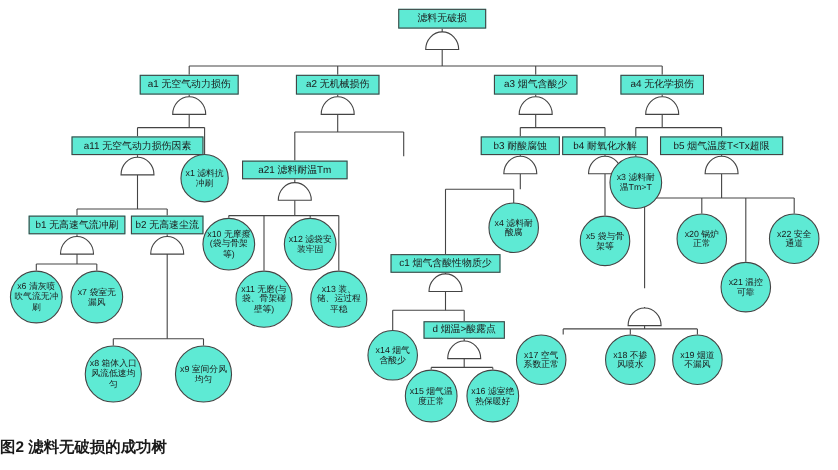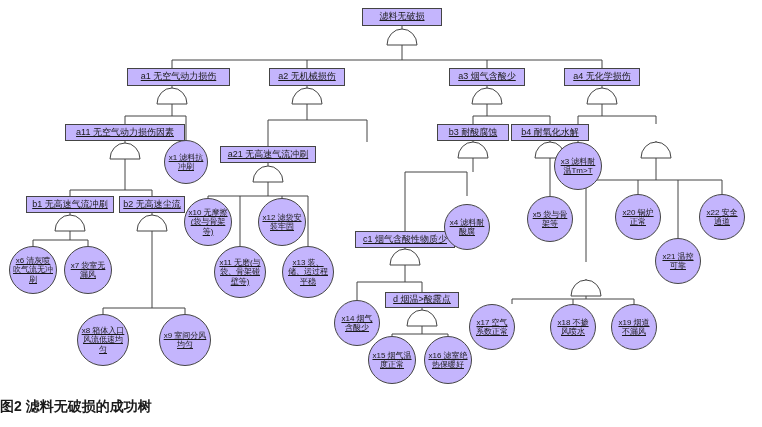--- a/index.html
+++ b/index.html
@@ -8,23 +8,23 @@
     font-family:"Liberation Sans","DejaVu Sans",sans-serif;
     color:#1a1a1a;
   }
   .stage {
     position:relative; width:762px; height:427px;
     background:#ffffff; overflow:hidden;
   }
   svg.wires { position:absolute; left:0; top:0; z-index:1; }
   .node {
     position:absolute; z-index:2;
-    border:1px solid #444444; background:#c4b5fd;
+    border:1px solid #444444; background:#5eead4;
     display:flex; align-items:center; justify-content:center;
-    text-align:center; color:#1a1a1a;text-decoration:underline;
+    text-align:center; color:#1a1a1a;
   }
   .box  { font-size:9px; line-height:1.1; padding:1px 2px; }
   .circle {
     border-radius:50%; font-size:8px; line-height:1.15;
     padding:3px; word-break:break-all;
   }
   .caption {
     position:absolute; left:0; top:398px; width:100%;
     text-align:left; font-weight:bold; font-size:14px; z-index:2;
   }
@@ -144,44 +144,45 @@
       <path d="M458,158 A15,16 0 0 1 488,158 Z"></path>
       <path d="M535,158 A15,16 0 0 1 565,158 Z"></path>
       <path d="M390,265 A15,16 0 0 1 420,265 Z"></path>
       <path d="M407,326 A15,16 0 0 1 437,326 Z"></path>
       <path d="M641,158 A15,16 0 0 1 671,158 Z"></path>
       <path d="M571,296 A15,16 0 0 1 601,296 Z"></path>
     </g>
   </svg>
 
   <div class="node box" style="left:362px;top:8px;width:80px;height:18px">滤料无破损</div>
-  <div class="node box" style="left:127px;top:68px;width:103px;height:18px">a1 无空气动力损伤</div>
+  <div class="node box" style="left:127px;top:68px;width:90px;height:18px">a1 无空气动力损伤</div>
   <div class="node box" style="left:269px;top:68px;width:76px;height:18px">a2 无机械损伤</div>
   <div class="node box" style="left:449px;top:68px;width:76px;height:18px">a3 烟气含酸少</div>
   <div class="node box" style="left:564px;top:68px;width:76px;height:18px">a4 无化学损伤</div>
   <div class="node box" style="left:65px;top:124px;width:120px;height:17px">a11 无空气动力损伤因素</div>
   <div class="node box" style="left:26px;top:196px;width:88px;height:17px">b1 无高速气流冲刷</div>
   <div class="node box" style="left:119px;top:196px;width:66px;height:17px">b2 无高速尘流</div>
-  <div class="node box" style="left:220px;top:146px;width:96px;height:17px">a21 无高速气流冲刷</div>
+  <div class="node box" style="left:220px;top:146px;width:96px;height:17px">a21 滤料耐温Tm</div>
   <div class="node box" style="left:437px;top:124px;width:72px;height:17px">b3 耐酸腐蚀</div>
   <div class="node box" style="left:511px;top:124px;width:78px;height:17px">b4 耐氧化水解</div>
   <div class="node box" style="left:355px;top:231px;width:100px;height:17px">c1 烟气含酸性物质少</div>
   <div class="node box" style="left:385px;top:292px;width:74px;height:16px">d 烟温&gt;酸露点</div>
+  <div class="node box" style="left:600px;top:124px;width:112px;height:17px">b5 烟气温度T&lt;Tx超限</div>
 
   <div class="node circle" style="left:164px;top:140px;width:44px;height:44px">x1 滤料抗冲刷</div>
   <div class="node circle" style="left:554px;top:142px;width:48px;height:48px">x3 滤料耐温Tm&gt;T</div>
   <div class="node circle" style="left:9px;top:246px;width:48px;height:48px">x6 清灰喷吹气流无冲刷</div>
   <div class="node circle" style="left:64px;top:246px;width:48px;height:48px">x7 袋室无漏风</div>
   <div class="node circle" style="left:77px;top:314px;width:52px;height:52px">x8 箱体入口风流低速均匀</div>
   <div class="node circle" style="left:159px;top:314px;width:52px;height:52px">x9 室间分风均匀</div>
   <div class="node circle" style="left:184px;top:198px;width:48px;height:48px">x10 无摩擦(袋与骨架等)</div>
   <div class="node circle" style="left:258px;top:198px;width:48px;height:48px">x12 滤袋安装牢固</div>
   <div class="node circle" style="left:214px;top:246px;width:52px;height:52px">x11 无磨(与袋、骨架碰壁等)</div>
   <div class="node circle" style="left:282px;top:246px;width:52px;height:52px">x13 装、储、运过程平稳</div>
-  <div class="node circle" style="left:444px;top:204px;width:46px;height:46px">x4 滤料耐酸腐</div>
+  <div class="node circle" style="left:444px;top:184px;width:46px;height:46px">x4 滤料耐酸腐</div>
   <div class="node circle" style="left:527px;top:196px;width:46px;height:46px">x5 袋与骨架等</div>
   <div class="node circle" style="left:334px;top:300px;width:46px;height:46px">x14 烟气含酸少</div>
   <div class="node circle" style="left:368px;top:336px;width:48px;height:48px">x15 烟气温度正常</div>
   <div class="node circle" style="left:424px;top:336px;width:48px;height:48px">x16 滤室绝热保暖好</div>
   <div class="node circle" style="left:615px;top:194px;width:46px;height:46px">x20 锅炉正常</div>
   <div class="node circle" style="left:699px;top:194px;width:46px;height:46px">x22 安全通道</div>
   <div class="node circle" style="left:655px;top:238px;width:46px;height:46px">x21 温控可靠</div>
   <div class="node circle" style="left:469px;top:304px;width:46px;height:46px">x17 空气系数正常</div>
   <div class="node circle" style="left:550px;top:304px;width:46px;height:46px">x18 不掺风喷水</div>
   <div class="node circle" style="left:611px;top:304px;width:46px;height:46px">x19 烟道不漏风</div>

